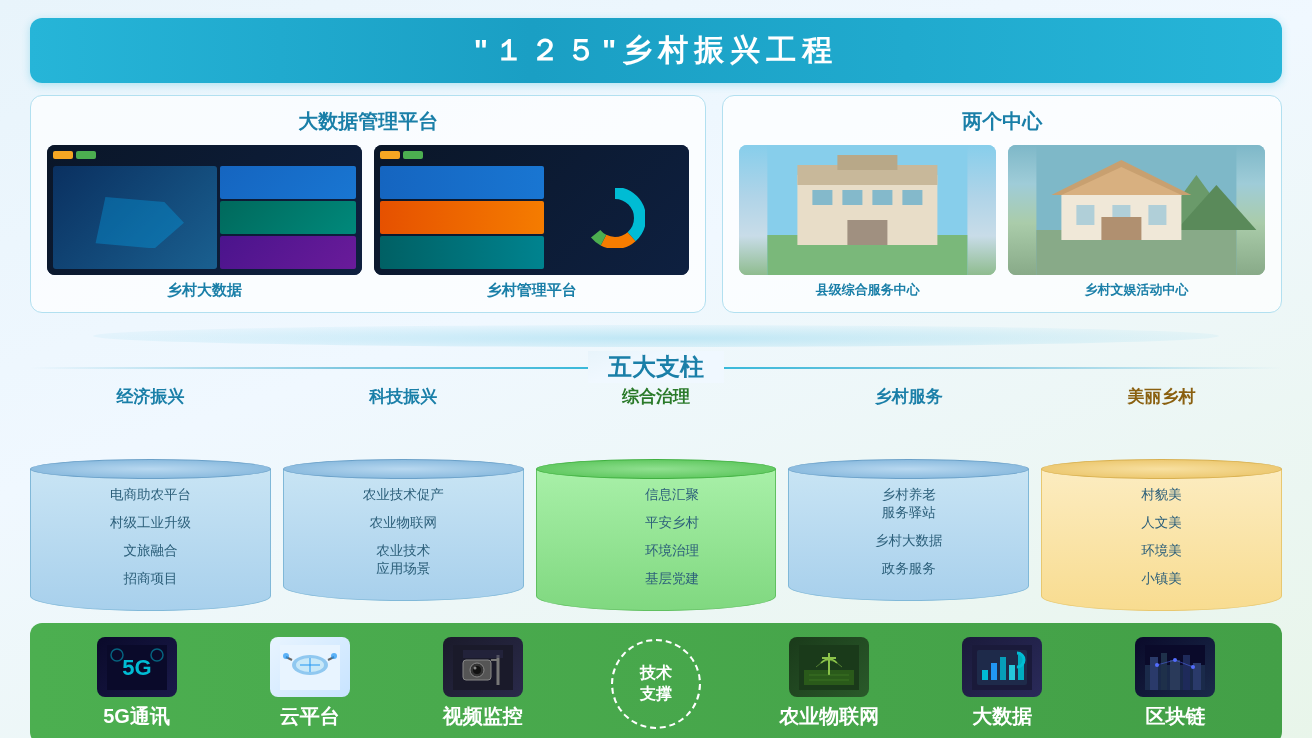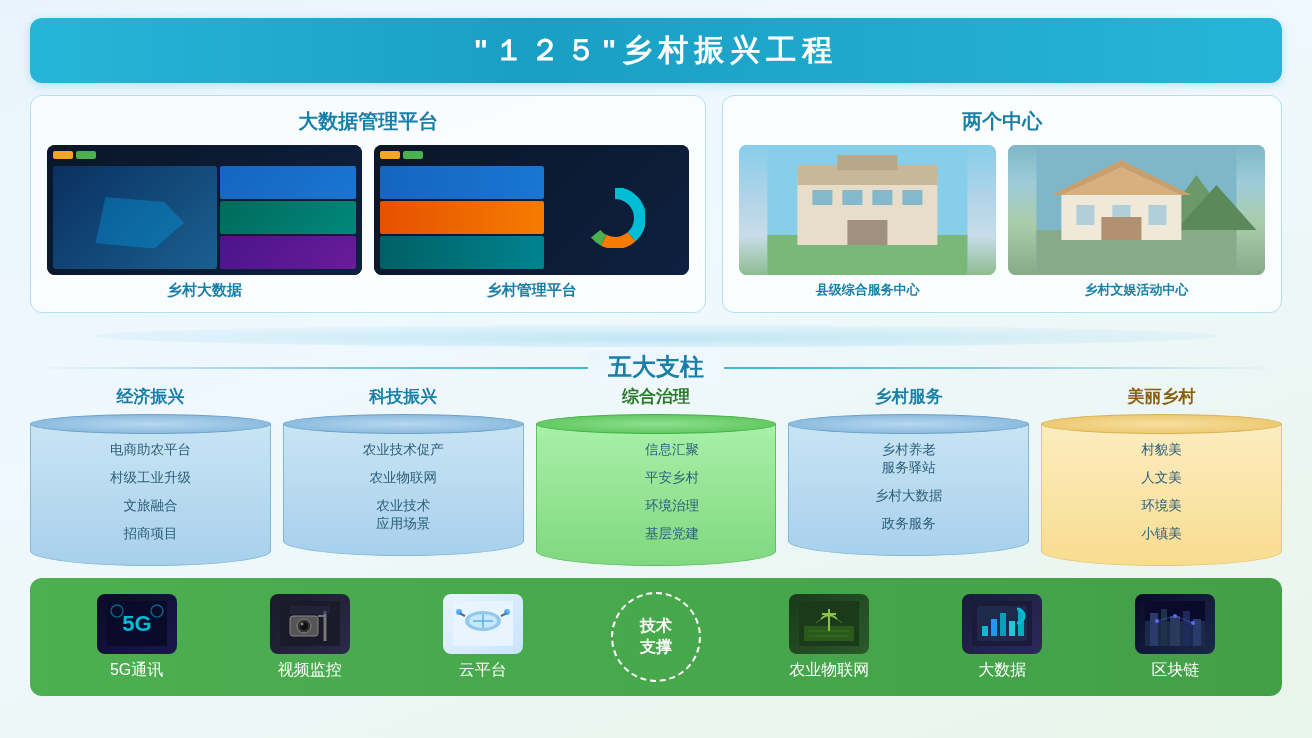--- a/index.html
+++ b/index.html
@@ -262,20 +262,21 @@
       color: #1a7fa8;
       text-align: right;
       margin-bottom: 6px;
     }
 
     .pillar-cylinder {
       width: 100%;
       display: flex;
       flex-direction: column;
       align-items: center;
+      margin-top: 45px;
     }
 
     .cylinder-top {
       width: 100%;
       height: 20px;
       border-radius: 50%;
       margin-bottom: -10px;
       z-index: 2;
       position: relative;
     }
@@ -370,23 +371,23 @@
       color: #fff;
       font-size: 16px;
       font-weight: bold;
       text-align: center;
       line-height: 1.3;
       flex-shrink: 0;
       background: transparent;
     }
 
     .tech-label {
-      font-size: 16px;
+      font-size: 20px;
       color: #fff;
-      font-weight: 400;
+      font-weight: 700;
       text-align: center;
     }
 
     .five-pillars-cloud {
       display: flex;
       justify-content: center;
       align-items: center;
       height: 22px;
       margin-bottom: 2px;
       position: relative;
@@ -614,57 +615,57 @@
             <rect width="60" height="45" fill="#0a0a2a"></rect>
             <text x="30" y="30" text-anchor="middle" font-size="22" font-weight="bold" fill="#00bcd4" font-family="Arial">5G</text>
             <circle cx="10" cy="10" r="6" fill="none" stroke="#00bcd4" stroke-width="1.5" opacity="0.5"></circle>
             <circle cx="50" cy="10" r="6" fill="none" stroke="#00bcd4" stroke-width="1.5" opacity="0.5"></circle>
           </svg>
         </div>
         <div class="tech-label">5G通讯</div>
       </div>
 
       <div class="tech-item">
-        <div class="tech-icon-box tech-icon-video">
-          <svg width="60" height="45" viewBox="0 0 60 45">
-            <rect width="60" height="45" fill="#1a1a2a"></rect>
-
-            <rect x="10" y="15" width="28" height="20" rx="3" fill="#555" stroke="#888" stroke-width="1"></rect>
-
-            <circle cx="24" cy="25" r="7" fill="#333" stroke="#888" stroke-width="1"></circle>
-            <circle cx="24" cy="25" r="4" fill="#111"></circle>
-            <circle cx="22" cy="23" r="1.5" fill="#fff" opacity="0.5"></circle>
-
-            <line x1="45" y1="10" x2="45" y2="40" stroke="#777" stroke-width="3"></line>
-            <line x1="38" y1="15" x2="45" y2="15" stroke="#777" stroke-width="2"></line>
-
-            <rect x="10" y="5" width="40" height="8" fill="#2a2a4a" opacity="0.5"></rect>
-          </svg>
-        </div>
-        <div class="tech-label">视频监控</div>
-      </div>
-
-      <div class="tech-item">
         <div class="tech-icon-box tech-icon-cloud">
           <svg width="60" height="45" viewBox="0 0 60 45">
             <rect width="60" height="45" fill="#e8f4ff"></rect>
 
             <ellipse cx="30" cy="20" rx="18" ry="10" fill="#90c8f0"></ellipse>
             <ellipse cx="30" cy="20" rx="14" ry="7" fill="#c8e8f8"></ellipse>
 
             <line x1="20" y1="20" x2="40" y2="20" stroke="#2196f3" stroke-width="1"></line>
             <line x1="30" y1="13" x2="30" y2="27" stroke="#2196f3" stroke-width="1"></line>
 
             <line x1="12" y1="15" x2="6" y2="12" stroke="#666" stroke-width="2"></line>
             <line x1="48" y1="15" x2="54" y2="12" stroke="#666" stroke-width="2"></line>
             <circle cx="6" cy="11" r="3" fill="#2196f3" opacity="0.7"></circle>
             <circle cx="54" cy="11" r="3" fill="#2196f3" opacity="0.7"></circle>
           </svg>
         </div>
         <div class="tech-label">云平台</div>
+      </div>
+
+      <div class="tech-item">
+        <div class="tech-icon-box tech-icon-video">
+          <svg width="60" height="45" viewBox="0 0 60 45">
+            <rect width="60" height="45" fill="#1a1a2a"></rect>
+
+            <rect x="10" y="15" width="28" height="20" rx="3" fill="#555" stroke="#888" stroke-width="1"></rect>
+
+            <circle cx="24" cy="25" r="7" fill="#333" stroke="#888" stroke-width="1"></circle>
+            <circle cx="24" cy="25" r="4" fill="#111"></circle>
+            <circle cx="22" cy="23" r="1.5" fill="#fff" opacity="0.5"></circle>
+
+            <line x1="45" y1="10" x2="45" y2="40" stroke="#777" stroke-width="3"></line>
+            <line x1="38" y1="15" x2="45" y2="15" stroke="#777" stroke-width="2"></line>
+
+            <rect x="10" y="5" width="40" height="8" fill="#2a2a4a" opacity="0.5"></rect>
+          </svg>
+        </div>
+        <div class="tech-label">视频监控</div>
       </div>
 
       <div class="tech-item">
         <div class="tech-support-center">
           <span>技术<br>支撑</span>
         </div>
       </div>
 
       <div class="tech-item">
         <div class="tech-icon-box tech-icon-iot">

